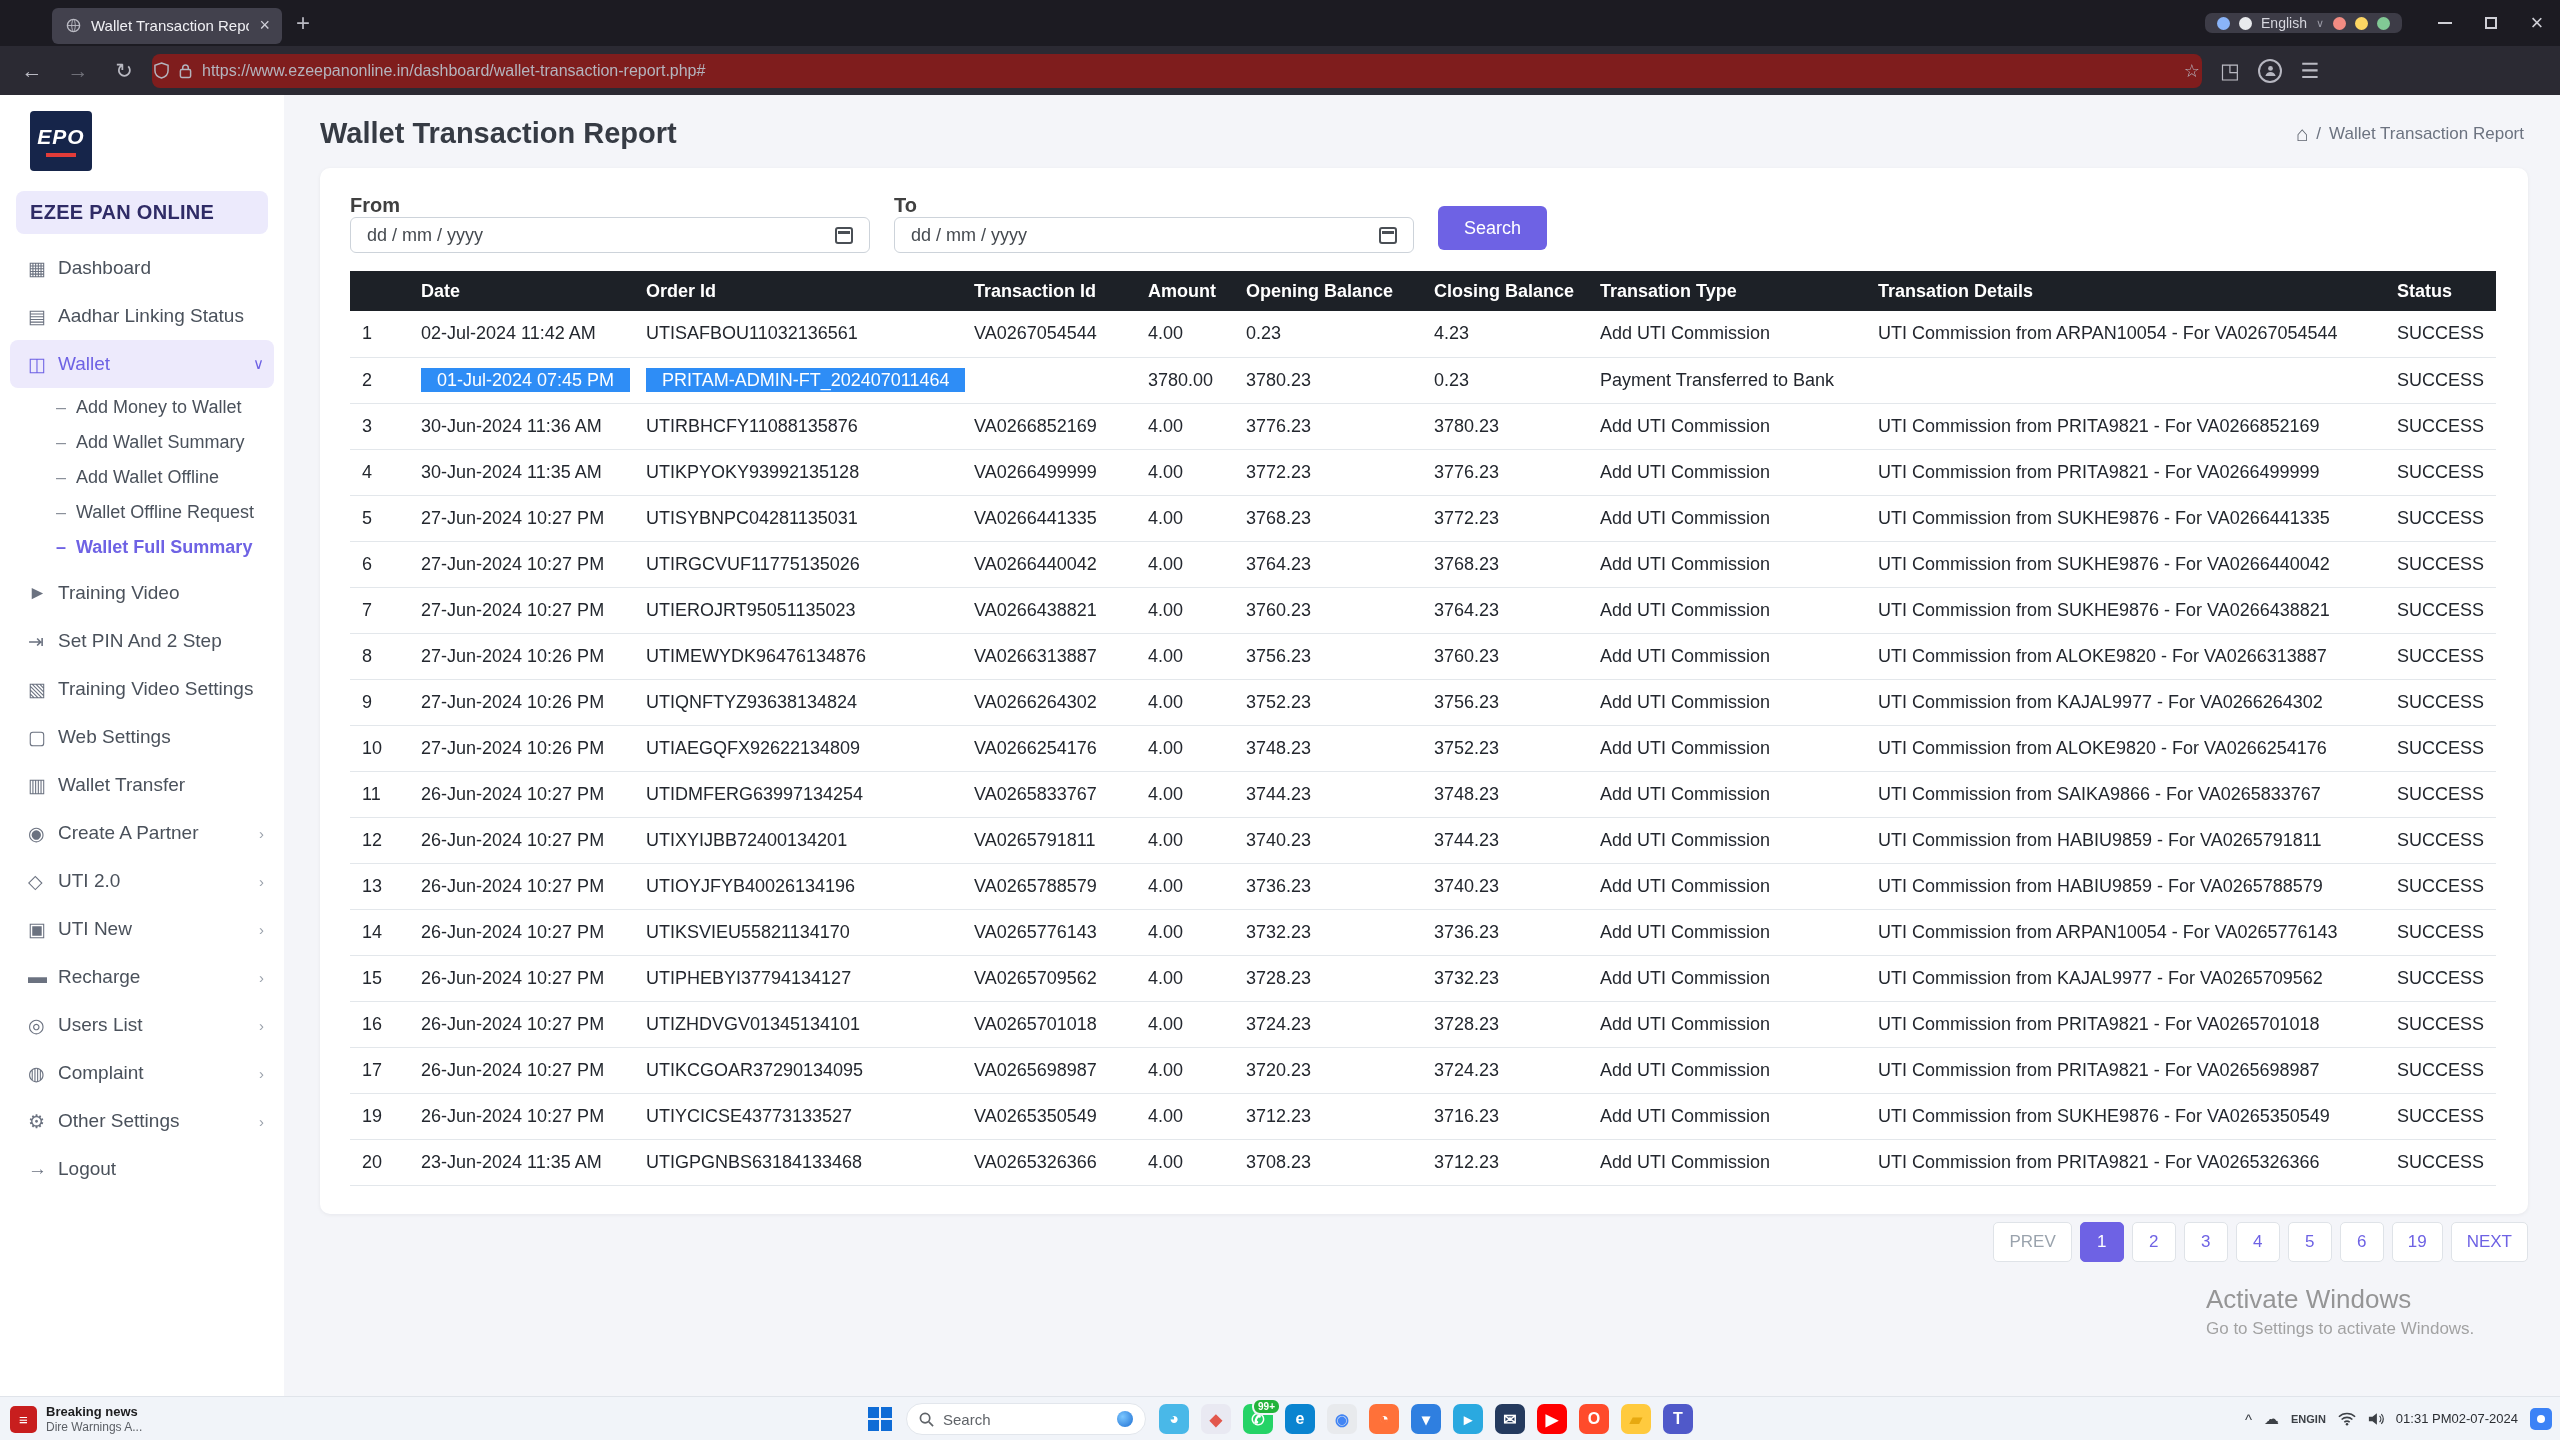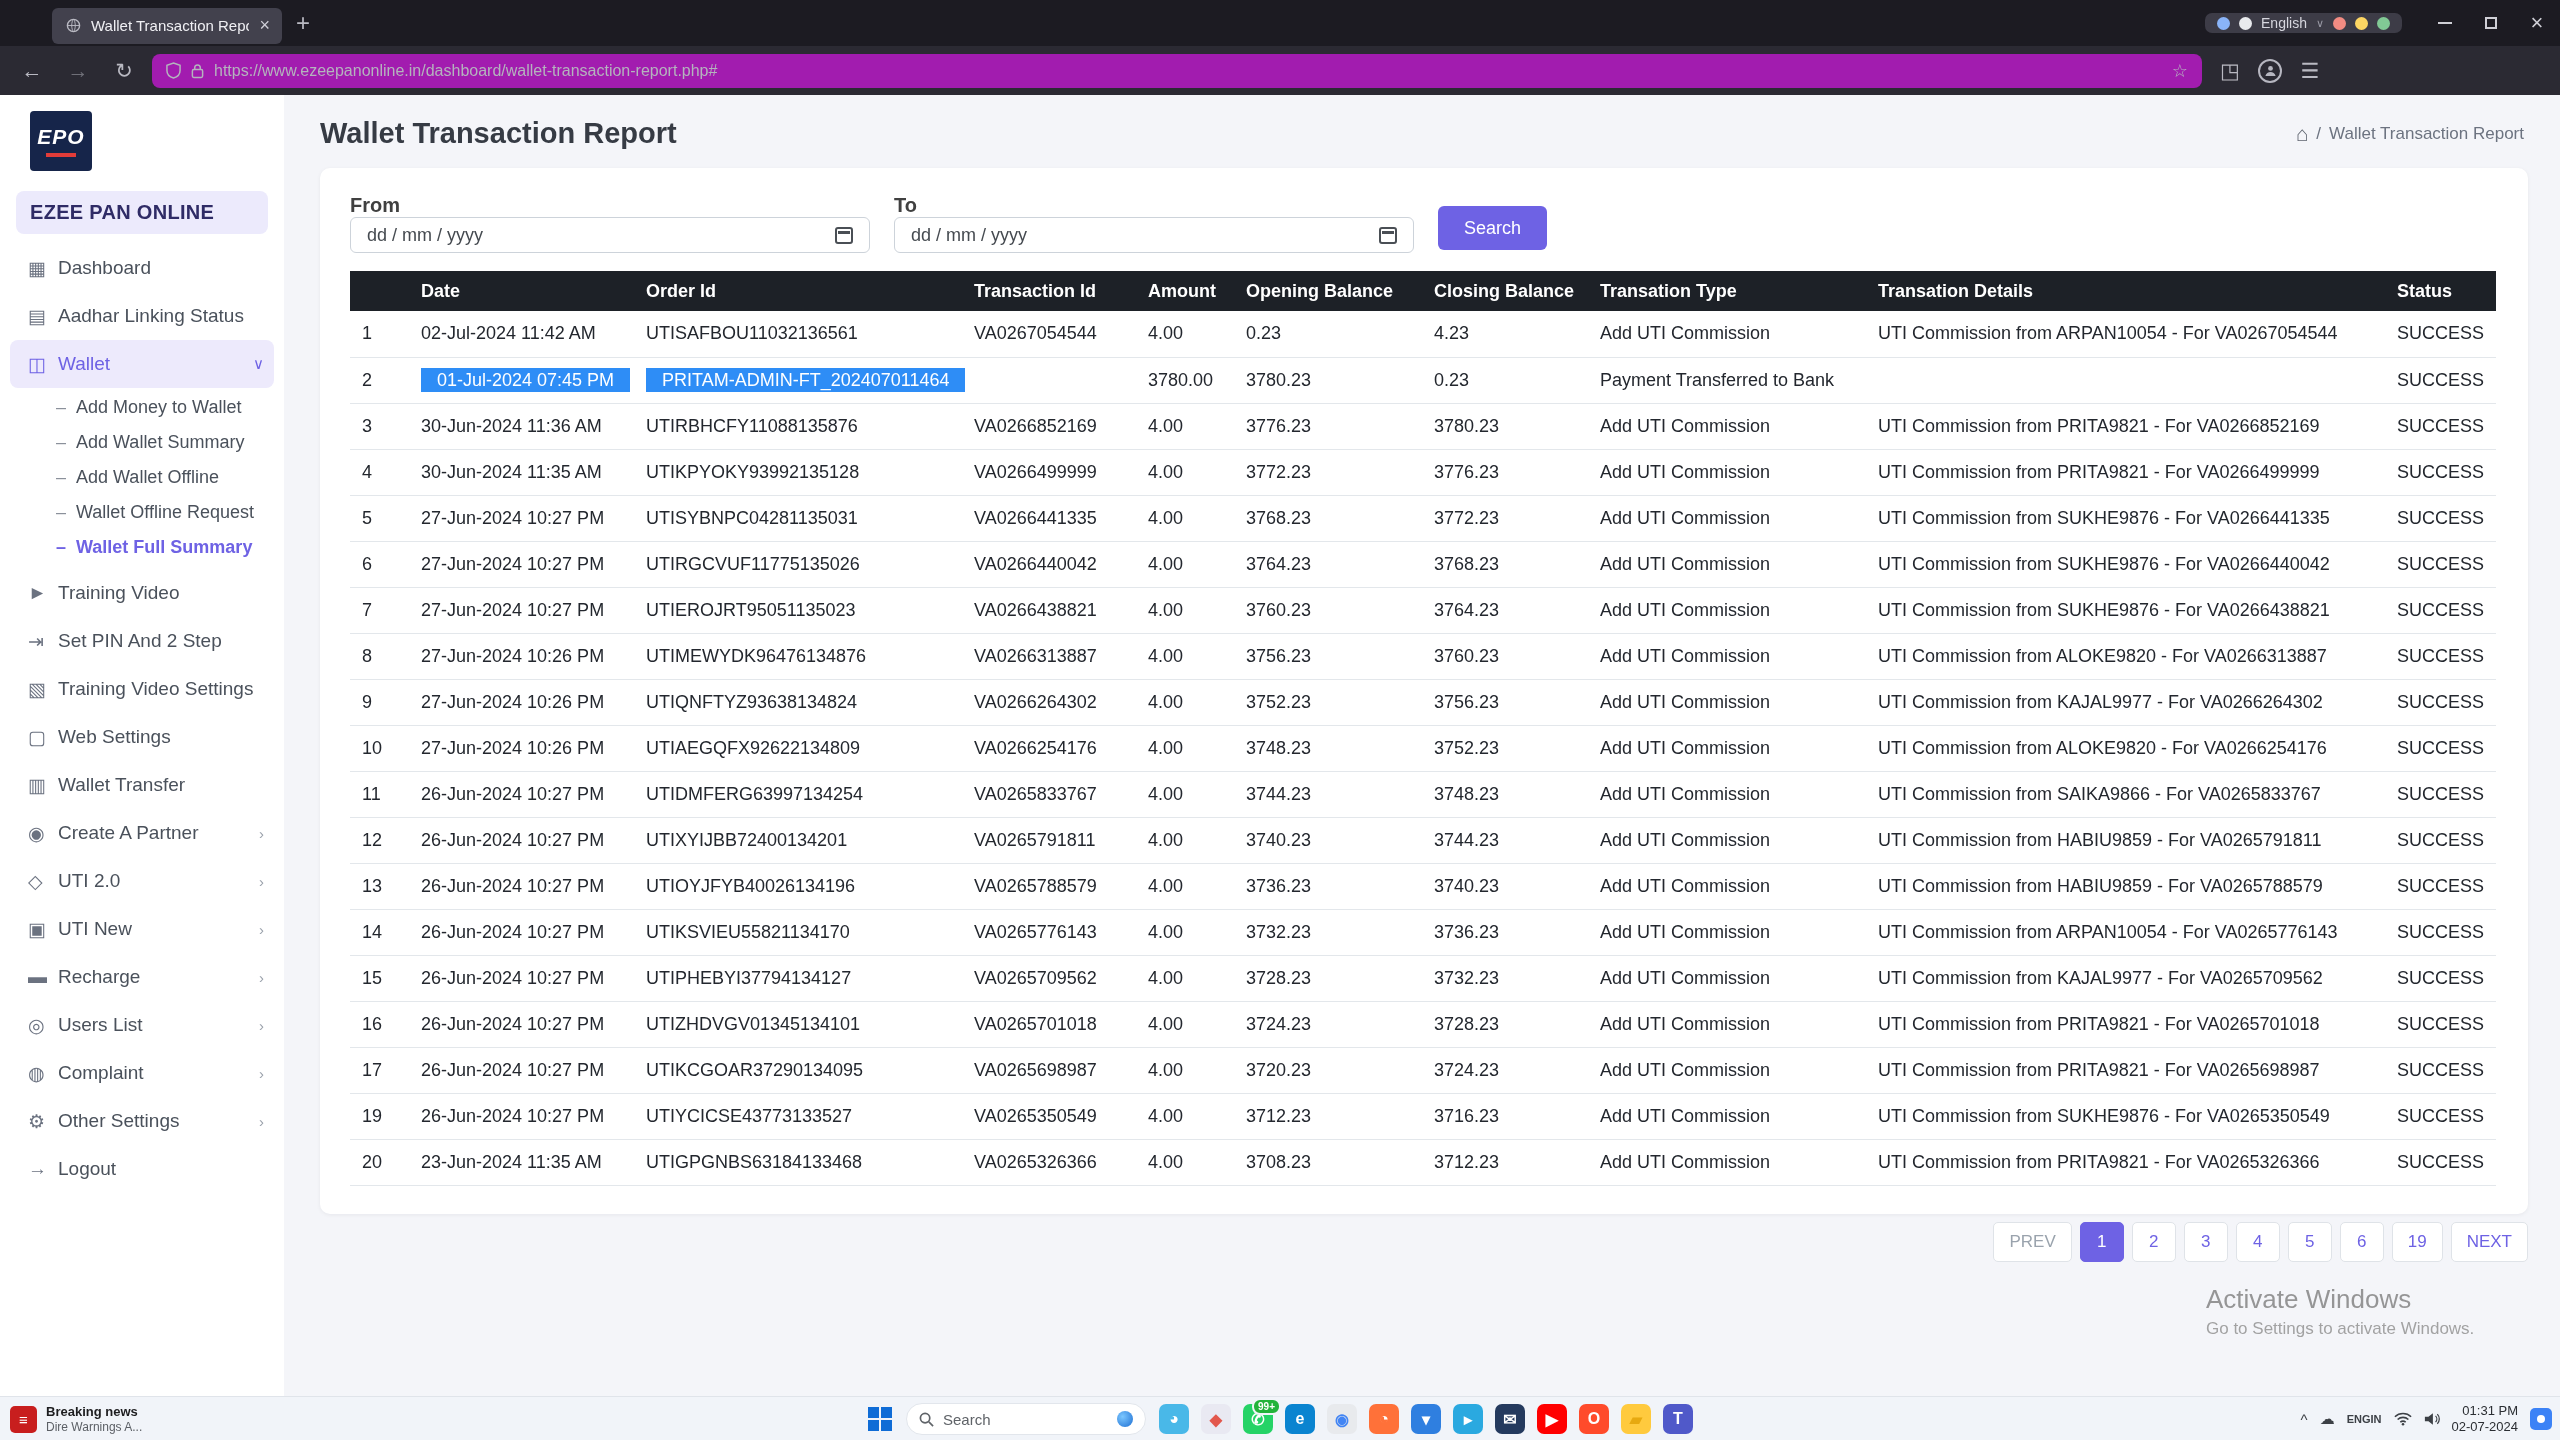--- a/index.html
+++ b/index.html
@@ -21,21 +21,21 @@
   .ext-chev { color:#9a9aa6; font-size:11px; }
   .win-controls { display:flex; height:46px; }
   .wc { width:46px; height:46px; display:flex; align-items:center; justify-content:center; }
   .wc-min { width:14px; height:2px; background:#cfcfd6; display:block; }
   .wc-max { width:12px; height:12px; border:2px solid #cfcfd6; display:block; }
   .wc-x { color:#cfcfd6; font-size:22px; line-height:1; }
 
   .toolbar { position:absolute; top:46px; left:0; right:0; height:49px; background:#2b2a33; display:flex; align-items:center; padding:0 14px; gap:10px; }
   .nav-btn { color:#b9b9c2; font-size:21px; width:36px; text-align:center; }
   .nav-btn.dim { color:#6f6f78; }
-  .urlbar { flex:1; max-width:2050px; height:34px; background:#a21caf; border-radius:8px; display:flex; align-items:center; padding:0 14px; gap:10px; }
+  .urlbar { flex:1; max-width:2050px; height:34px; background:#7f1d1d; border-radius:8px; display:flex; align-items:center; padding:0 2px; gap:10px; }
   .url-text { color:#b4b4bd; font-size:16px; flex:1; white-space:nowrap; overflow:hidden; }
   .star { color:#b6b6c0; font-size:18px; }
   .profile-dot { width:24px; height:24px; border-radius:50%; border:2px solid #b6b6c0; display:flex; align-items:center; justify-content:center; }
 
   
   .viewport { position:absolute; top:95px; left:0; right:0; bottom:44px; display:flex; }
 
   
   .sidebar { width:284px; background:#fff; height:100%; flex:0 0 284px; overflow:hidden; }
   .logo-row { padding:16px 0 6px 30px; }
@@ -109,21 +109,21 @@
   .tb-start span { background:#0f6cd6; display:block; }
   .tb-search { height:32px; width:240px; background:#fff; border:1px solid #e2e6ec; border-radius:16px; display:flex; align-items:center; gap:9px; padding:0 12px; }
   .tb-search .s-txt { font-size:15px; color:#5f6368; flex:1; }
   .tb-search .s-spark { width:16px; height:16px; border-radius:50%; background:radial-gradient(circle at 35% 35%, #7cc7ff, #1d6fd3); }
   #taskbar-apps { display:flex; align-items:center; gap:12px; }
   .tb-app { position:relative; width:30px; height:30px; border-radius:7px; display:flex; align-items:center; justify-content:center; font-size:16px; font-weight:700; }
   .tb-badge { position:absolute; top:-6px; right:-8px; background:#23b33a; color:#fff; font-size:10px; font-weight:700; border-radius:8px; padding:1px 4px; border:2px solid #f1f4f9; }
   .tb-tray { position:absolute; right:8px; top:0; height:44px; display:flex; align-items:center; gap:12px; }
   .tray-glyph { font-size:15px; color:#3c4046; }
   .tray-lang { display:flex; flex-direction:row; align-items:center; line-height:1.1; font-size:11px; font-weight:700; color:#3c4046; }
-  .tray-time { display:flex; flex-direction:column; align-items:flex-end; line-height:1.25; font-size:13px; color:#2b2e33; }
+  .tray-time { display:flex; align-items:flex-end; line-height:1.25; font-size:13px; color:#2b2e33; }
   .tray-notif { width:22px; height:22px; border-radius:5px; background:#3b82f6; position:relative; }
   .tray-notif::after { content:""; position:absolute; left:7px; top:7px; width:8px; height:8px; border-radius:50%; background:#fff; }
   svg { display:block; }
 </style>
 </head>
 <body>
 
 <div class="screen">
 
   <div class="tabbar">

